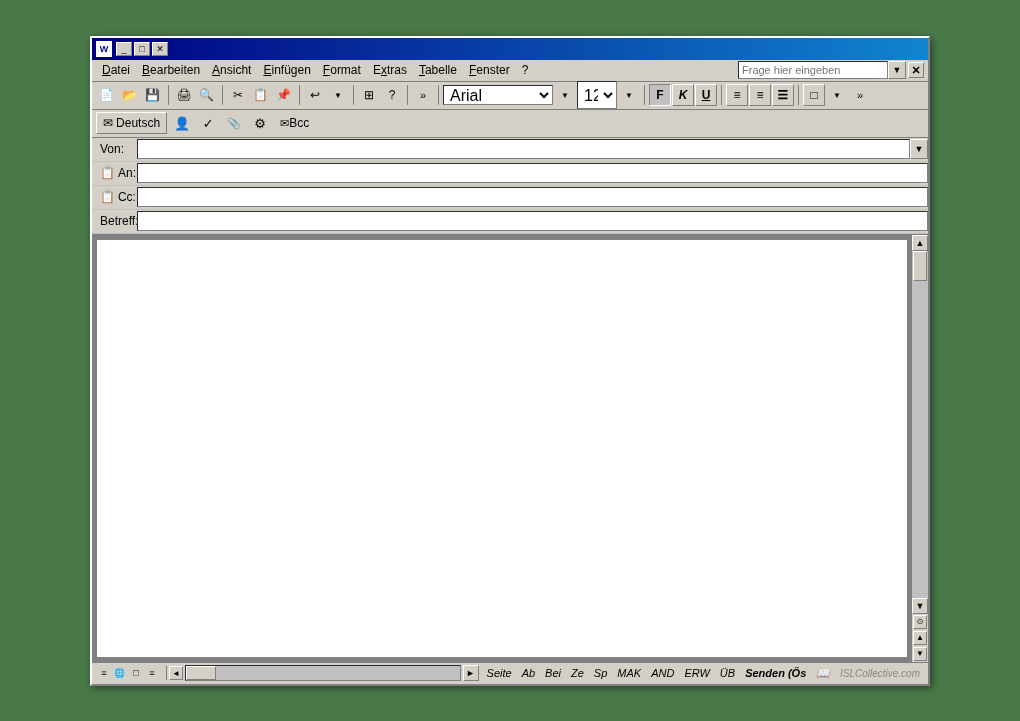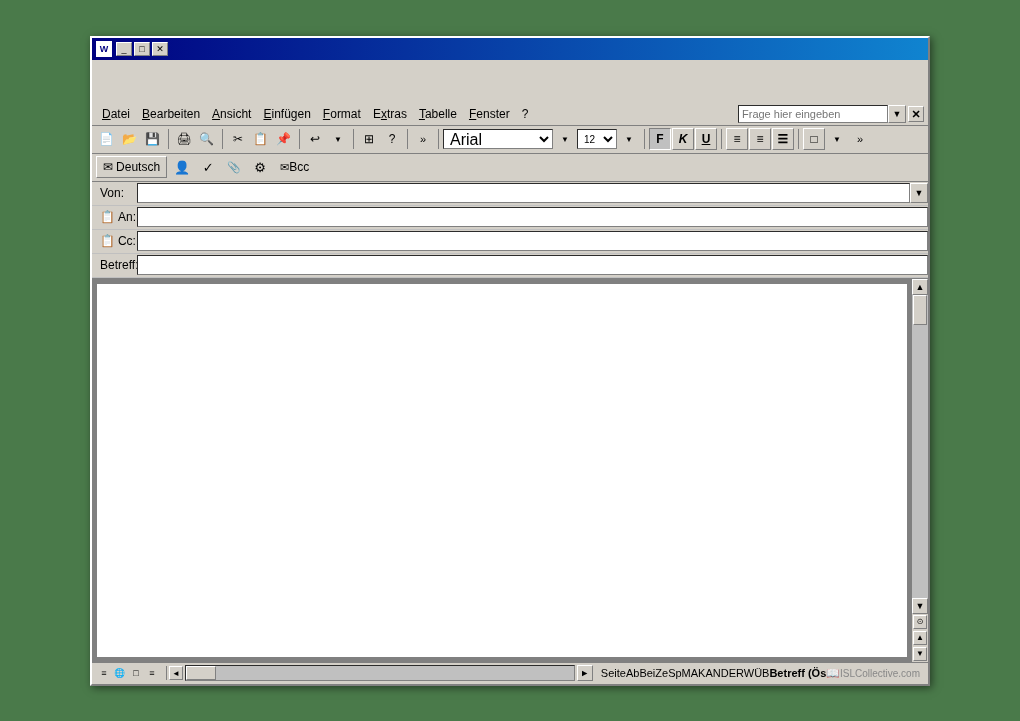--- a/index.html
+++ b/index.html
@@ -69,21 +69,20 @@
       color: #000;
     }
     .menubar {
       background: #d4d0c8;
       display: flex;
       align-items: center;
       height: 22px;
       padding: 0 4px;
       border-bottom: 1px solid #808080;
       flex-shrink: 0;
-      margin-top: 44px;
     }
     .menu-item {
       padding: 2px 6px;
       cursor: pointer;
       font-size: 12px;
       color: #000;
     }
     .help-box {
       margin-left: auto;
       display: flex;
@@ -155,25 +154,25 @@
     }
     .font-select {
       height: 20px;
       width: 110px;
       border: 1px inset #808080;
       background: #ffffff;
       font-size: 16px;
       padding: 0 2px;
     }
     .size-select {
-      height: 20px;
+      height: 28px;
       width: 40px;
       border: 1px inset #808080;
       background: #ffffff;
-      font-size: 10px;
+      font-size: 16px;
       padding: 0 2px;
     }
     .format-btn {
       width: 22px;
       height: 22px;
       background: #d4d0c8;
       border: 1px solid #808080;
       border-top-color: #ffffff;
       border-left-color: #ffffff;
       cursor: pointer;
@@ -400,22 +399,24 @@
       border-left-color: #ffffff;
       cursor: pointer;
       display: flex;
       align-items: center;
       justify-content: center;
       font-size: 9px;
     }
     .status-items {
       display: flex;
       align-items: center;
+      gap: 10px;
       padding: 0 8px;
       font-size: 11px;
+      font-style: italic;
     }
     .status-item {
       color: #000;
     }
     .status-lang {
       font-size: 11px;
       font-weight: bold;
     }
     .bcc-btn {
       height: 22px;
@@ -587,18 +588,18 @@
     <div class="status-items">
       <span class="status-item">Seite</span>
       <span class="status-item">Ab</span>
       <span class="status-item">Bei</span>
       <span class="status-item">Ze</span>
       <span class="status-item">Sp</span>
       <span class="status-item">MAK</span>
       <span class="status-item">AND</span>
       <span class="status-item">ERW</span>
       <span class="status-item">ÜB</span>
-      <span class="status-lang">Betreff (Ös</span>
+      <span class="status-lang">Senden (Ös</span>
       <span>📖</span>
       <span style="color:#888;font-size:10px;margin-left:auto;">ISLCollective.com</span>
     </div>
   </div>
 </div>
 
 </body></html>

